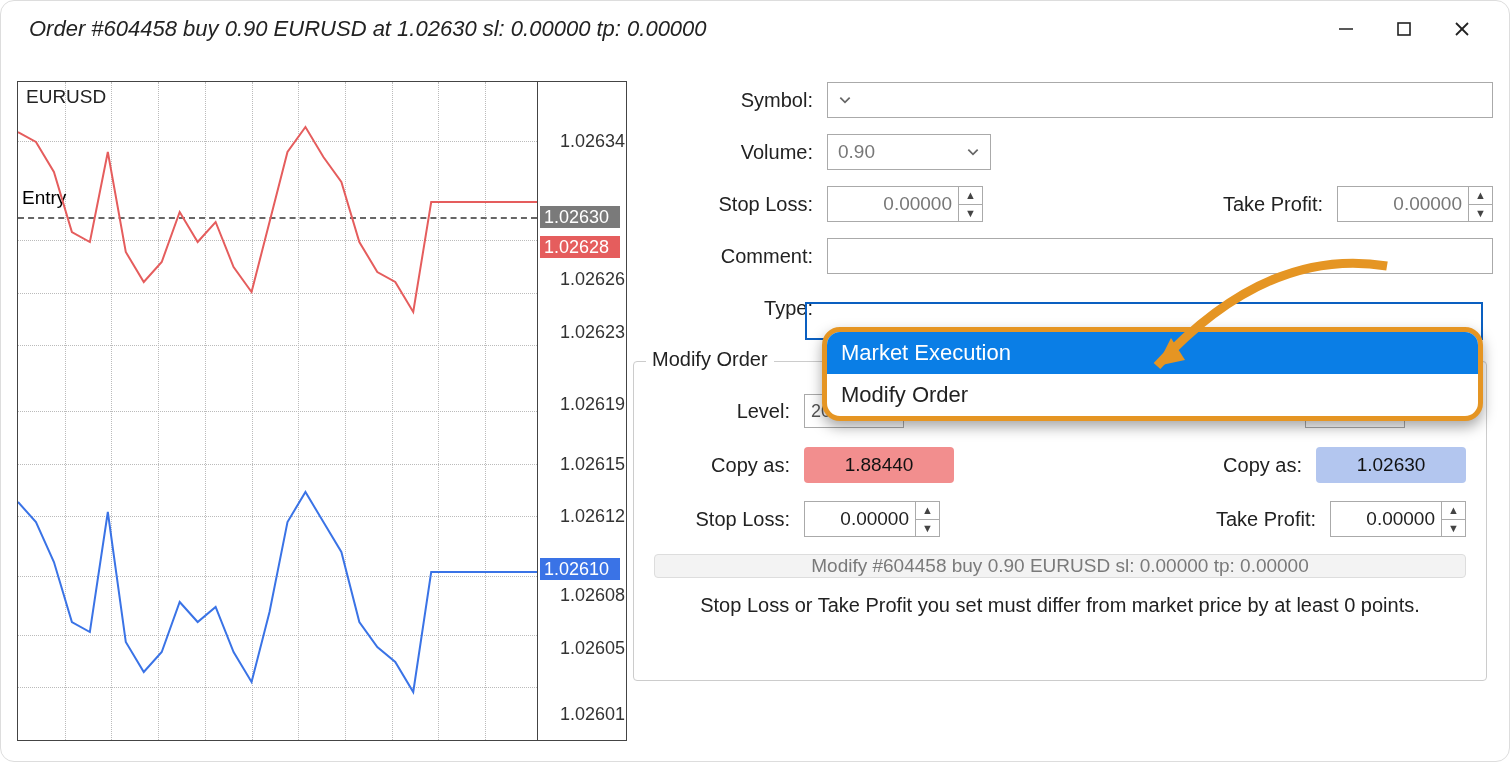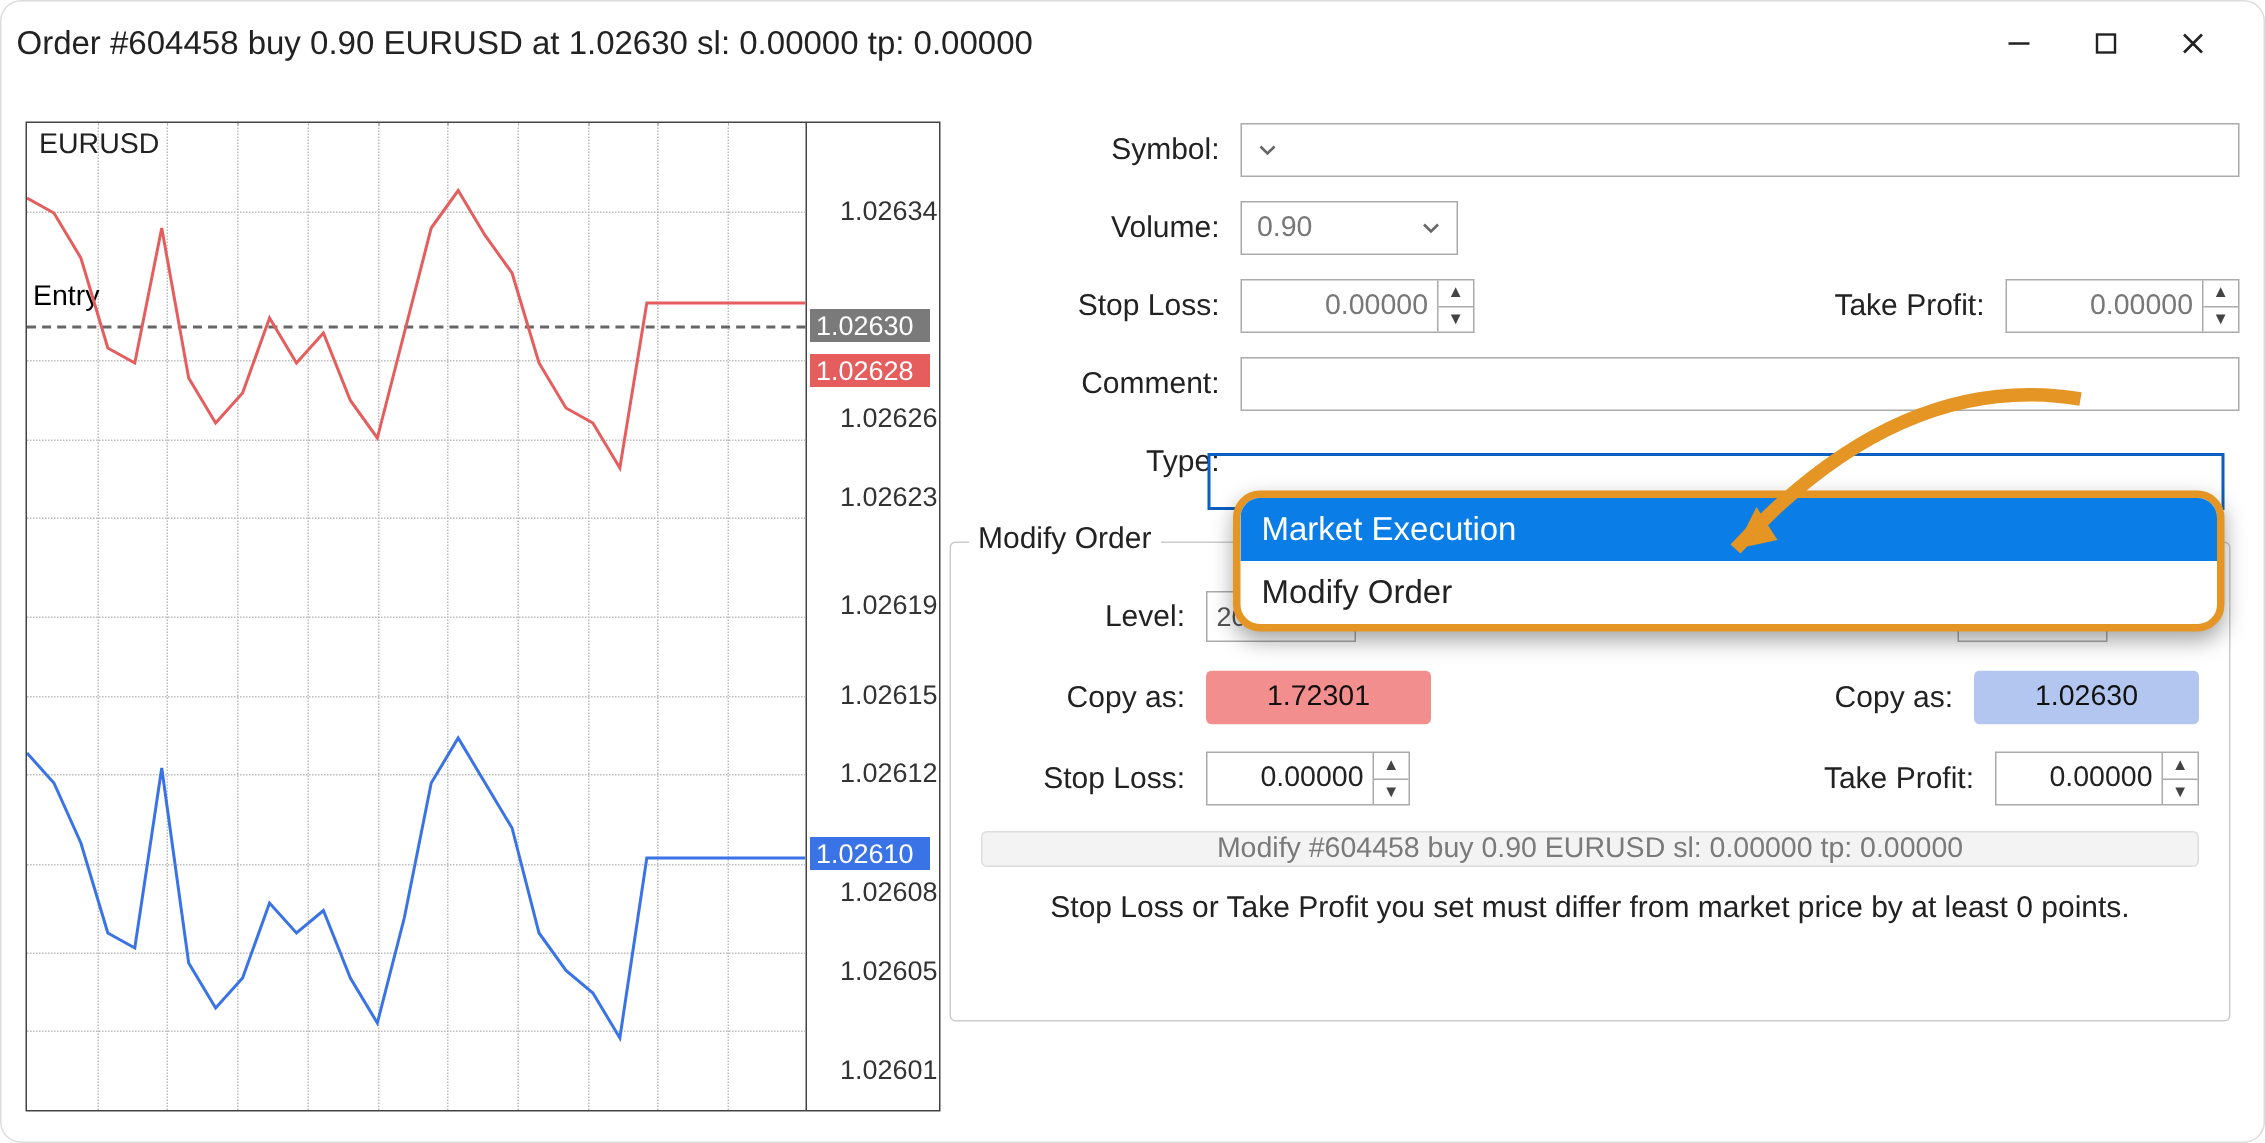--- a/index.html
+++ b/index.html
@@ -14,22 +14,23 @@
     overflow: hidden;
     border-radius: 14px;
     border: 1px solid #ddd;
   }
 
   
   .titlebar {
     height: 56px;
     display: flex;
     align-items: center;
-    padding: 0 18px 0 10px;
+    padding: 0 18px 0 28px;
     font-size: 22px;
+    font-style: italic;
   }
   .titlebar-text { flex: 1; }
   .winbtn {
     width: 58px; height: 40px;
     display: flex; align-items: center; justify-content: center;
     color: #222;
   }
   .winbtn svg { width: 18px; height: 18px; }
 
   
@@ -340,21 +341,21 @@
       <div class="label">Symbol:</div>
       <div class="select" style="flex:1">
         <svg class="chev" viewBox="0 0 12 12">
             <path d="M2 4l4 4 4-4" fill="none" stroke="#666" stroke-width="1.5"></path>
           </svg>
       </div>
     </div>
 
     <div class="form-row">
       <div class="label">Volume:</div>
-      <div class="select" style="width:145px">
+      <div class="select" style="width:164px">
         <span>0.90</span>
         <svg class="chev" viewBox="0 0 12 12">
             <path d="M2 4l4 4 4-4" fill="none" stroke="#666" stroke-width="1.5"></path>
           </svg>
       </div>
     </div>
 
     <div class="form-row">
       <div class="label">Stop Loss:</div>
       <div class="spin">
@@ -420,21 +421,21 @@
                 <path d="M2 4l4 4 4-4" fill="none" stroke="#666" stroke-width="1.5"></path>
               </svg>
           </div>
           <span class="suffix">points</span>
         </div>
       </div>
 
       <div class="mo-row">
         <div class="mo-cell">
           <div class="label">Copy as:</div>
-          <div class="btn red">1.72301</div>
+          <div class="btn red">1.88440</div>
         </div>
         <div class="mo-cell">
           <div class="label">Copy as:</div>
           <div class="btn blue">1.02630</div>
         </div>
       </div>
 
       <div class="mo-row">
         <div class="mo-cell">
           <div class="label">Stop Loss:</div>

